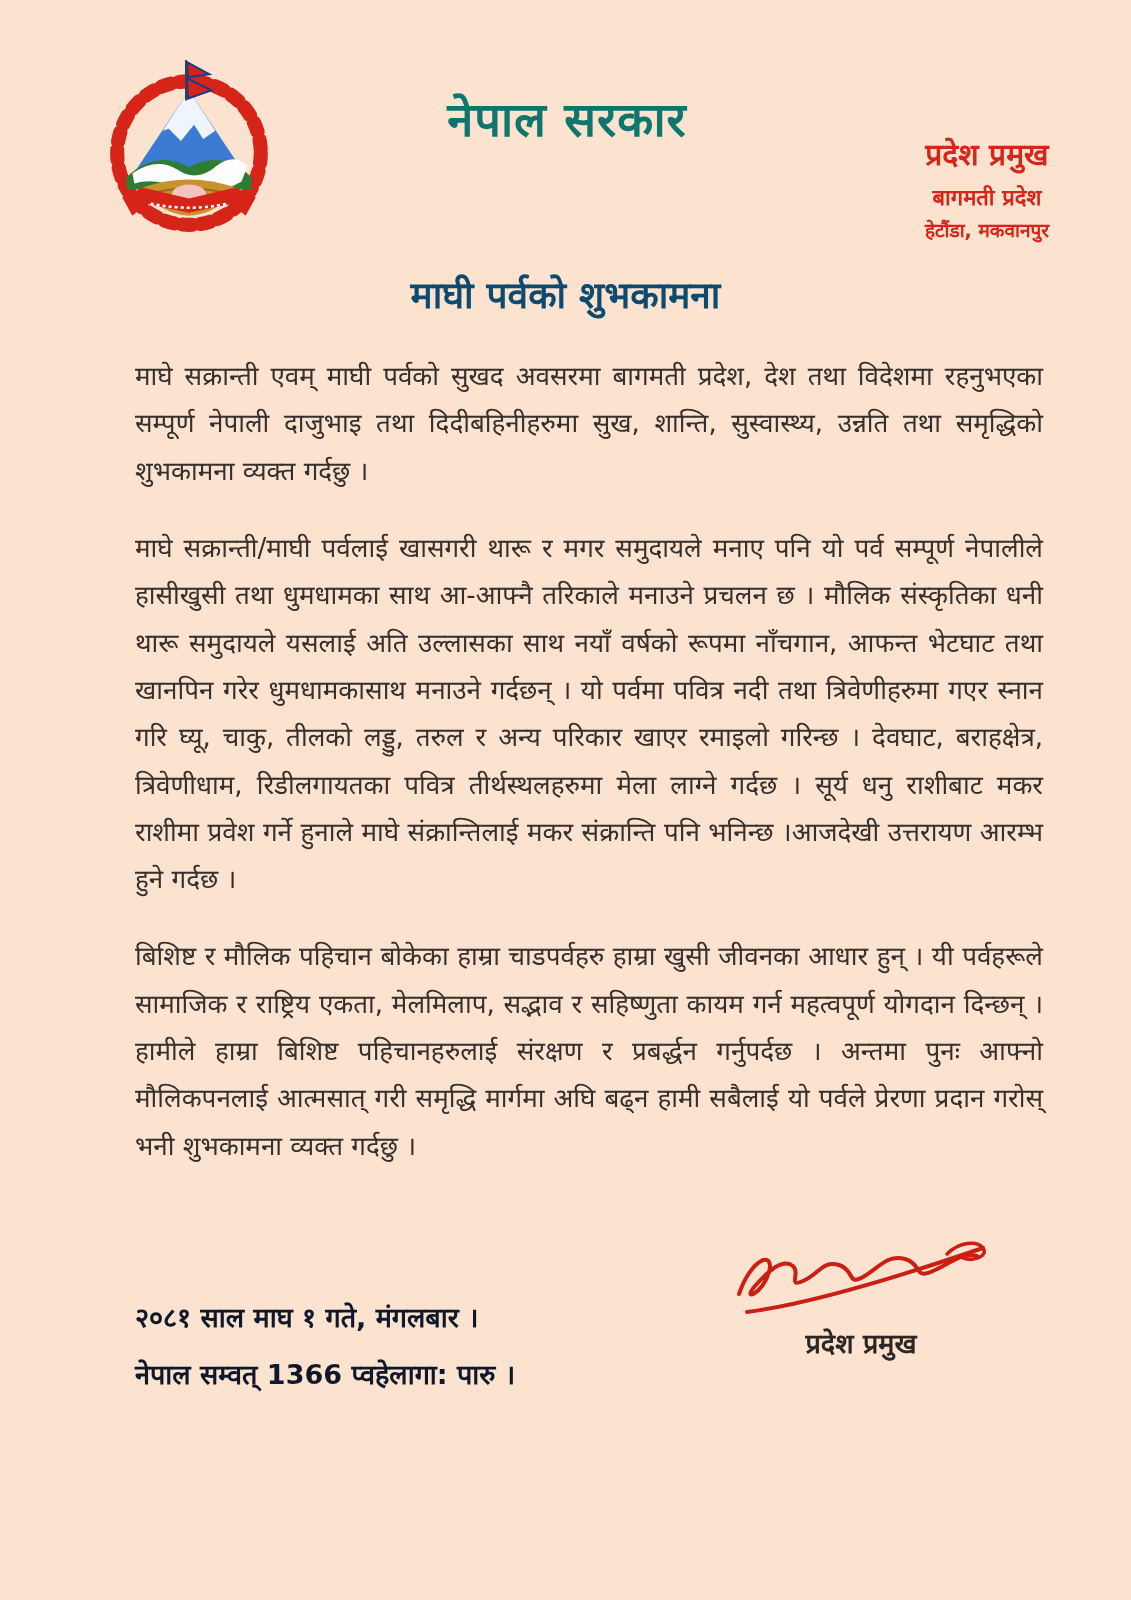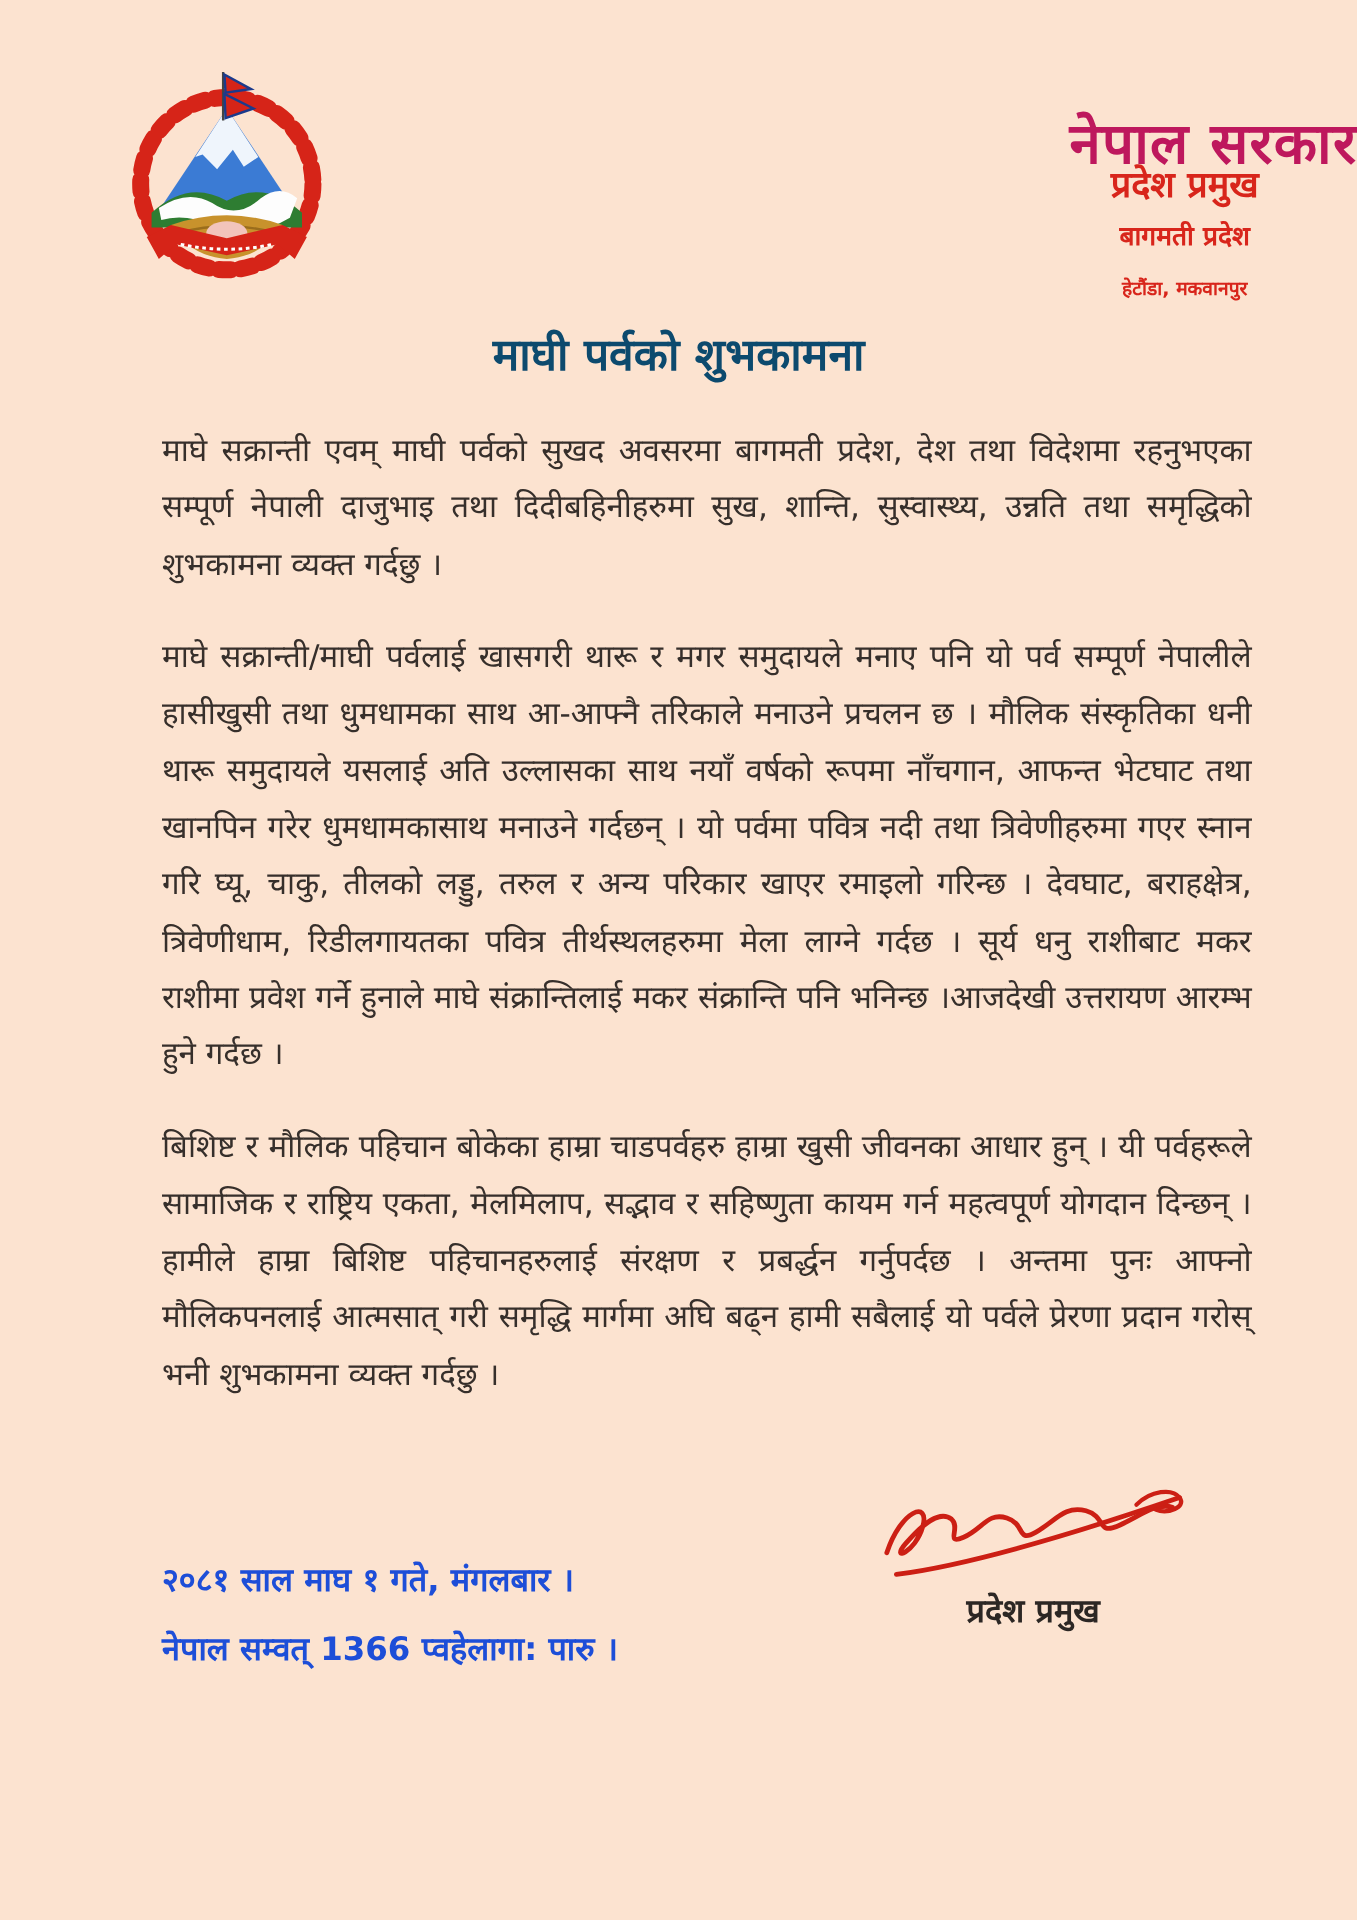--- a/index.html
+++ b/index.html
@@ -11,31 +11,31 @@
     position:relative;
     overflow:hidden;
   }
   .page{position:absolute;inset:0;}
 
   
   .header{position:relative;height:260px;}
   .emblem{position:absolute;left:98px;top:52px;width:182px;height:186px;}
   .gov-title{
     position:absolute;left:3px;right:0;top:86px;
-    text-align:right;
-    font-size:47px;font-weight:bold;color:#be185d;
+    text-align:center;
+    font-size:47px;font-weight:bold;color:#0f766e;
     letter-spacing:1px;
   }
   .office-block{
     position:absolute;right:82px;top:132px;
     text-align:center;color:#d8251b;line-height:1.5;
   }
   .office-block .l1{font-size:30px;font-weight:bold;}
   .office-block .l2{font-size:22px;font-weight:bold;margin-top:4px;text-align:center;}
-  .office-block .l3{font-size:16px;font-weight:bold;margin-top:15px;}
+  .office-block .l3{font-size:19px;font-weight:bold;margin-top:2px;}
 
   
   .letter-title{
     text-align:center;
     font-size:37px;font-weight:bold;color:#0c4a6e;
     margin-top:8px;
   }
 
   
   .body-text{
@@ -50,21 +50,21 @@
   }
 
   
   .footer{
     display:flex;justify-content:space-between;
     padding:28px 70px 0 135px;
     align-items:flex-start;
   }
   .date-block{
     padding-top:62px;
-    font-size:27px;font-weight:bold;color:#1d4ed8;
+    font-size:27px;font-weight:bold;color:#0f172a;
     line-height:2.1;
     white-space:nowrap;
   }
   .sign-block{
     text-align:center;
     padding-right:50px;
   }
   .signature-svg{width:300px;height:100px;display:block;margin:0 auto -6px auto;}
   .sign-name{font-size:27px;font-weight:bold;color:#2c2724;line-height:1.6;}
   .sign-title{font-size:27px;font-weight:bold;color:#2c2724;line-height:1.6;}

